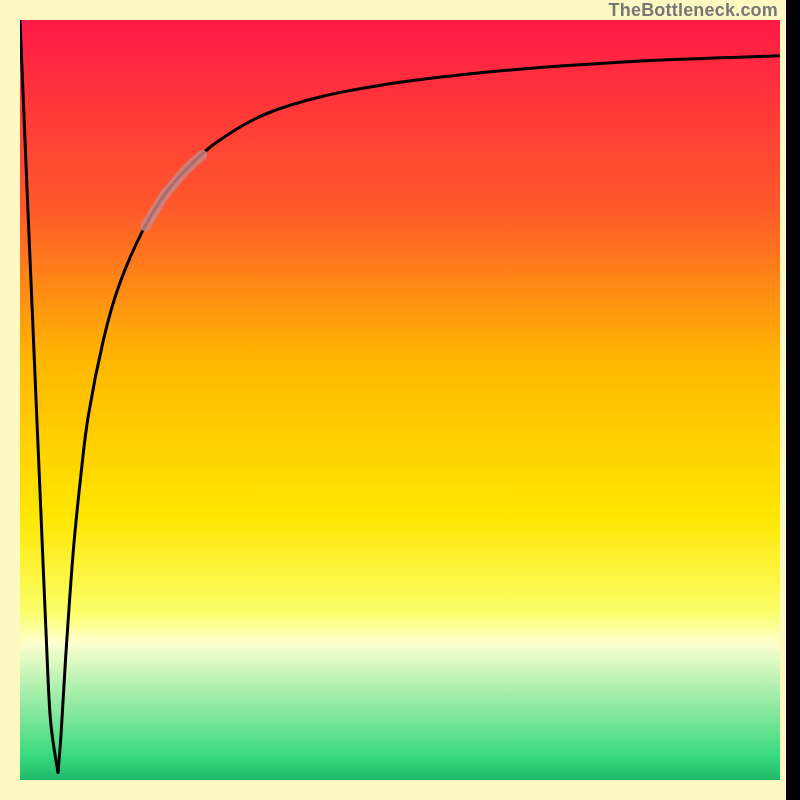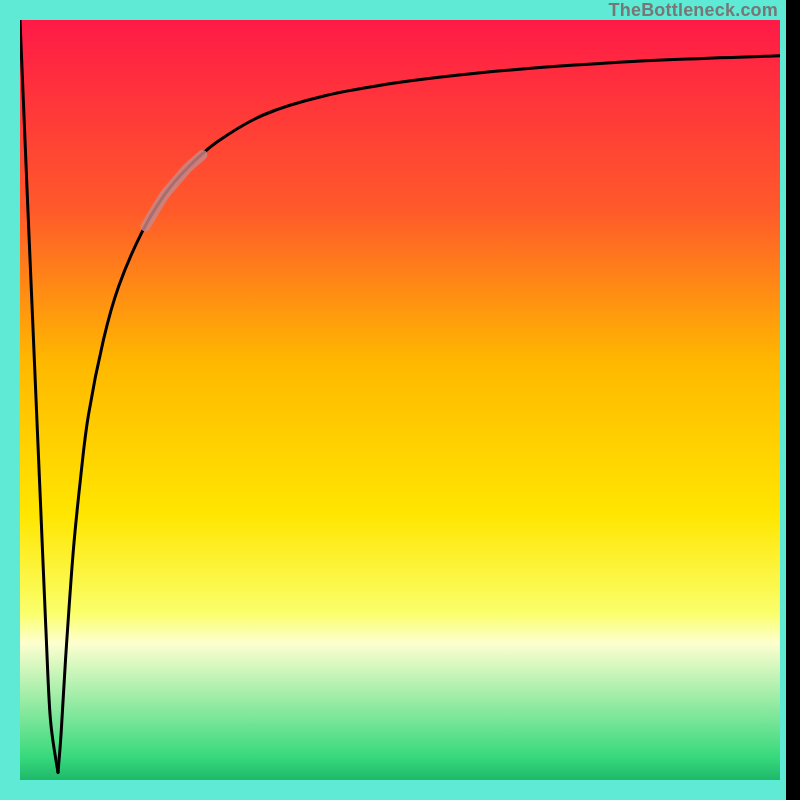--- a/index.html
+++ b/index.html
@@ -7,21 +7,21 @@
     padding: 0;
     width: 800px;
     height: 800px;
     background: #000;
     overflow: hidden;
   }
   .frame {
     position: relative;
     width: 786px;
     height: 800px;
-    background: #5eead4;
+    background: #fef9c3;
   }
   .plot {
     position: absolute;
     left: 20px;
     top: 20px;
     width: 760px;
     height: 760px;
   }
   .watermark {
     position: absolute;

